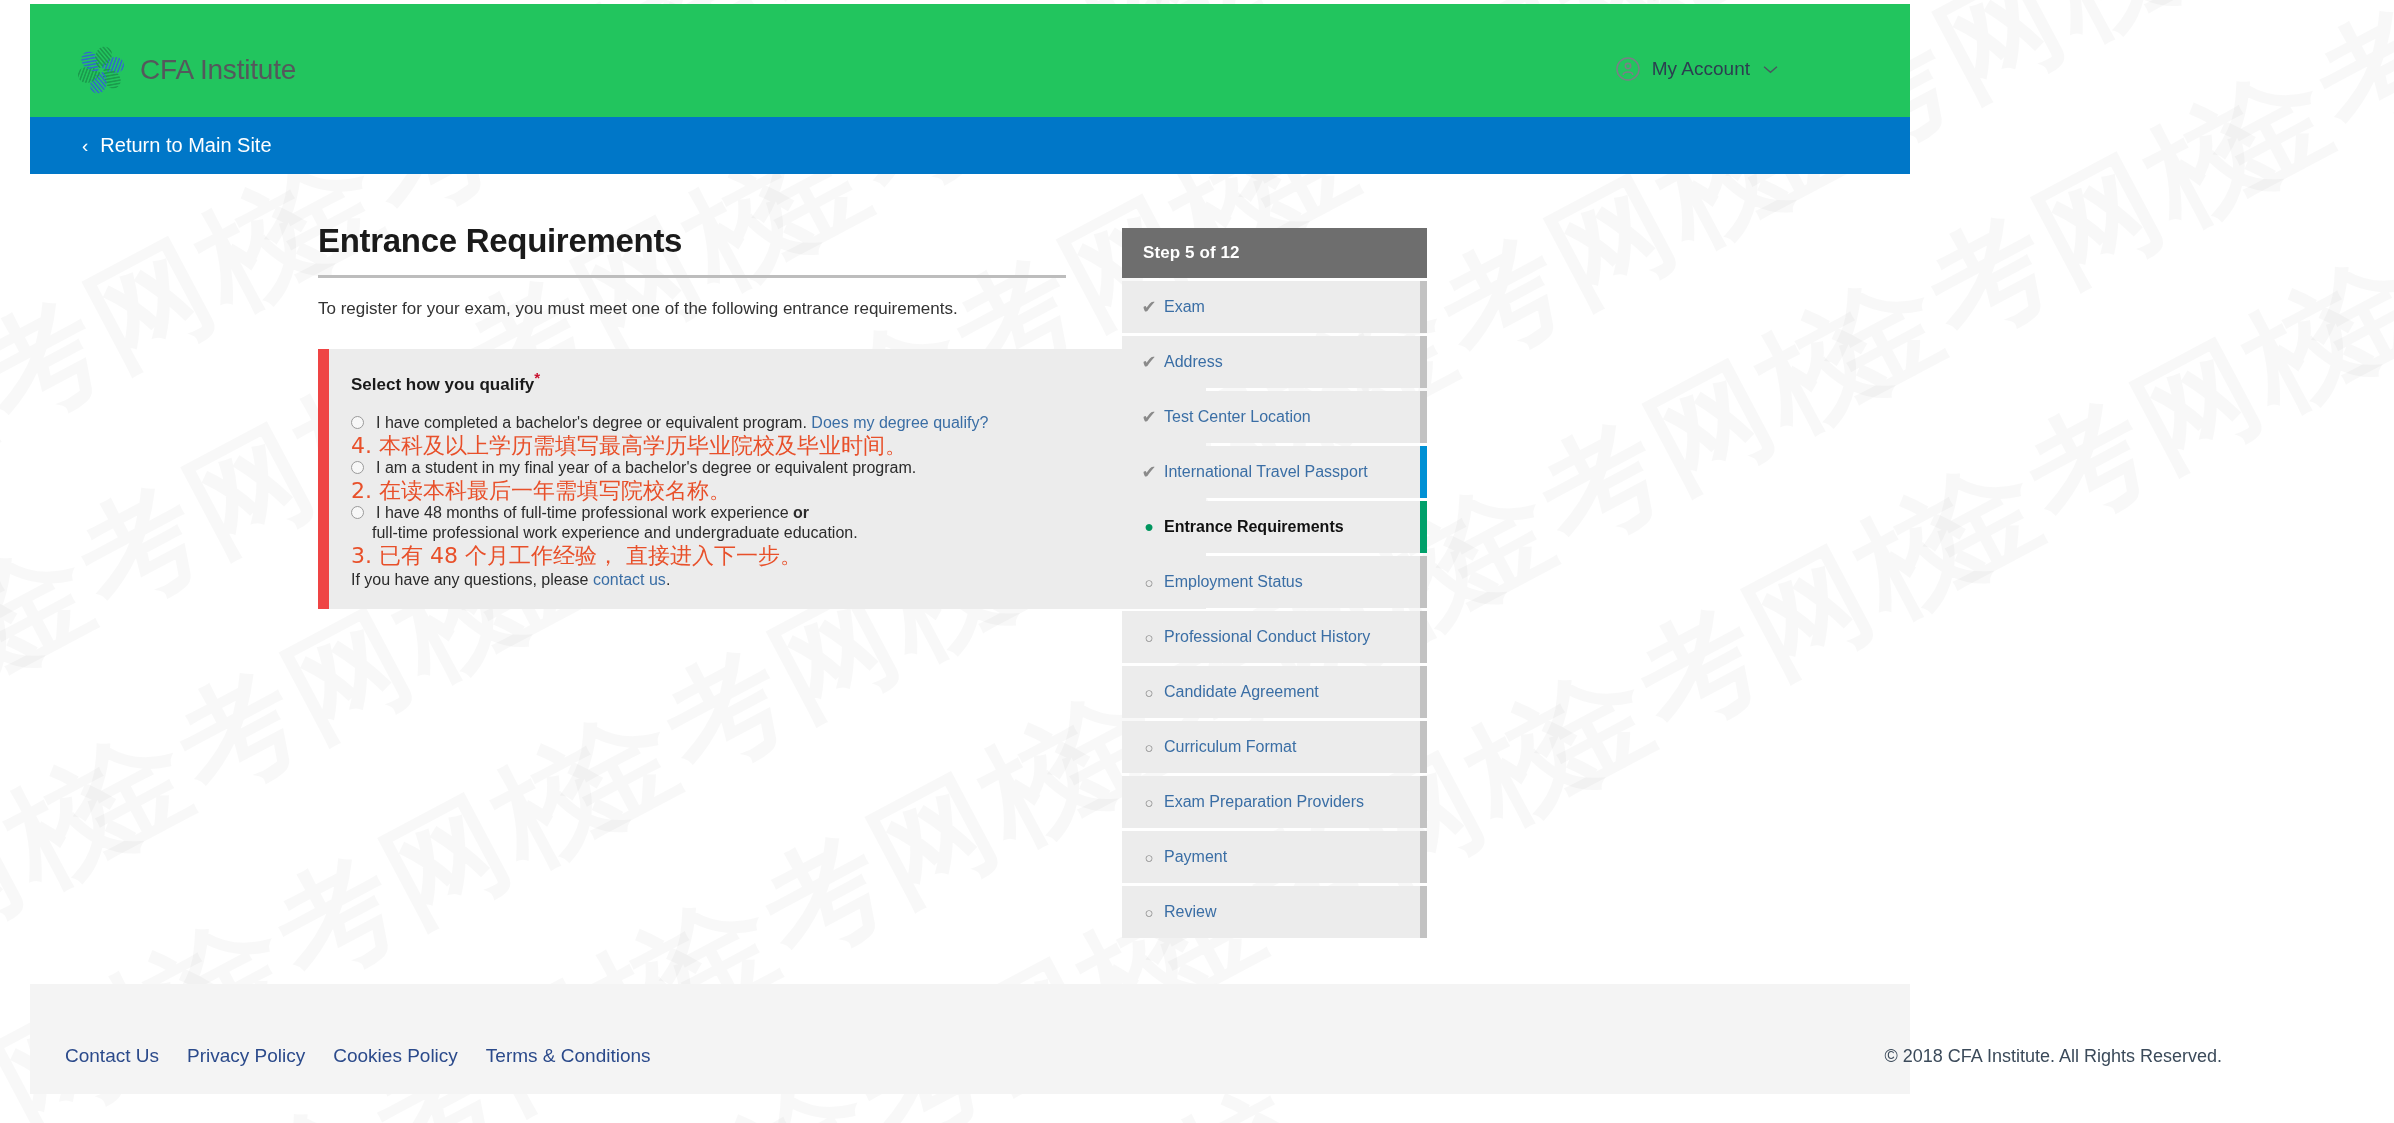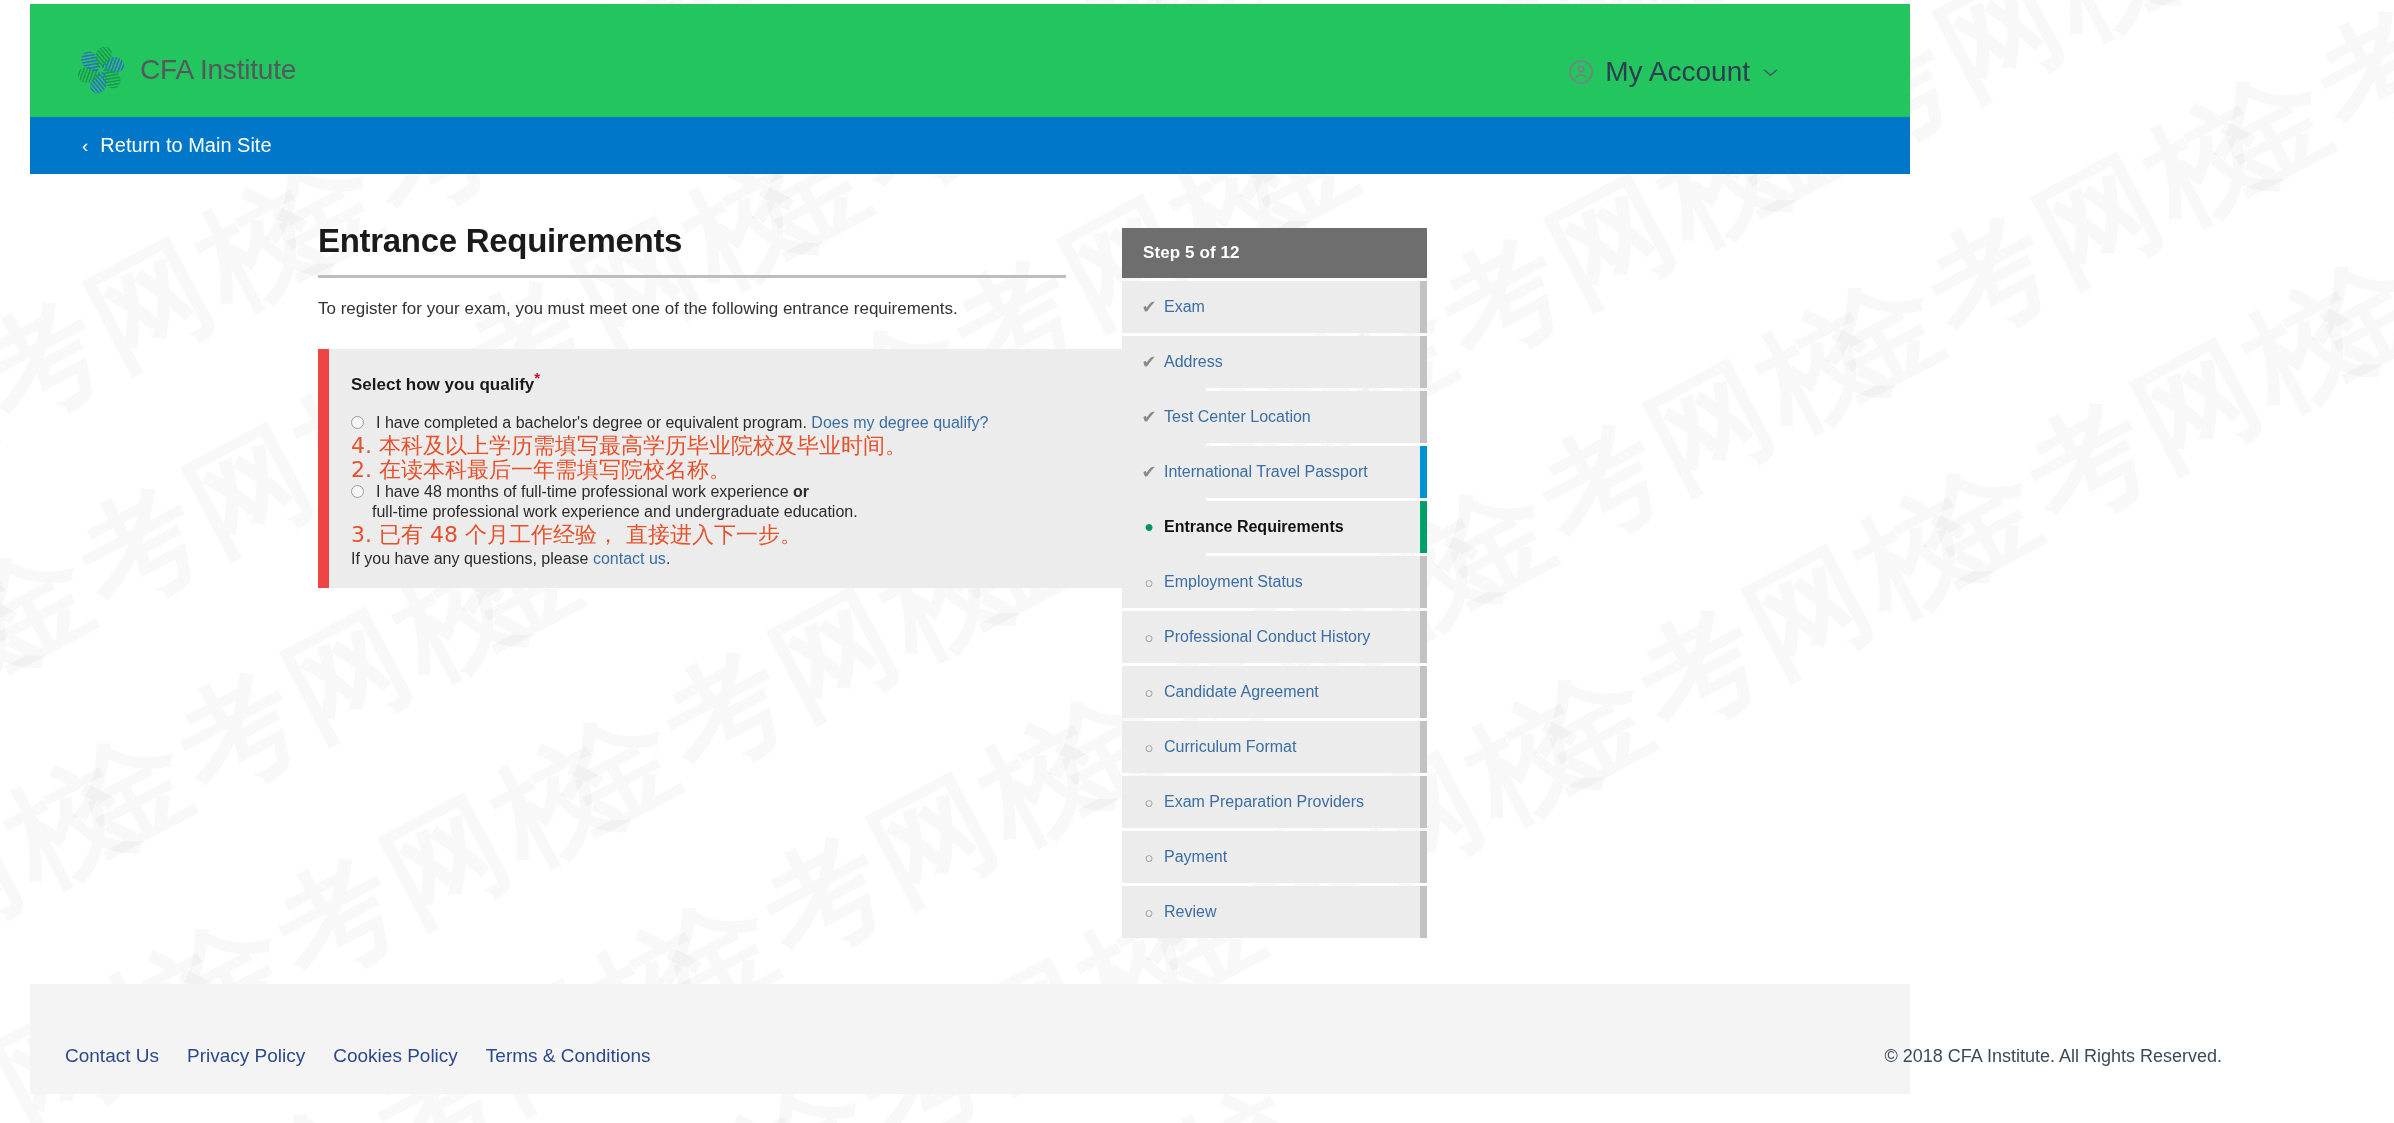--- a/index.html
+++ b/index.html
@@ -57,21 +57,21 @@
   }
   .logo-mark { width: 52px; height: 52px; display:block; }
   .logo-text {
     font-size: 28px; color: #55585c; font-weight: 400;
     font-family: "Liberation Sans", sans-serif;
     letter-spacing: -0.2px;
   }
   .account {
     position: absolute; right: 132px; top: 52px;
     display: flex; align-items: center; gap: 11px;
-    color: #2c3e50; font-size: 28px;
+    color: #2c3e50; font-size: 19px;
     cursor: pointer;
   }
   .avatar-ic { width: 26px; height: 26px; display:block; }
   .chev { width: 15px; height: 9px; display:block; margin-left:2px; }
 
   
   .returnbar {
     position: absolute; left: 30px; top: 117px;
     width: 1880px; height: 57px;
     background: #0077c8;
@@ -326,20 +326,24 @@
         </div>
 
         <div class="opts">
 
           <div class="opt-row">
             <span class="radio"></span>
             <span class="opt-txt"><span>I have completed a bachelor's degree or equivalent program.</span> <span class="lnk-blue">Does my degree qualify?</span></span>
           </div>
           <div class="zh-note">4. 本科及以上学历需填写最高学历毕业院校及毕业时间。</div>
 
+          <div class="opt-row">
+            <span class="radio"></span>
+            <span class="opt-txt">I am a student in my final year of a bachelor's degree or equivalent program.</span>
+          </div>
           <div class="zh-note">2. 在读本科最后一年需填写院校名称。</div>
 
           <div class="opt-row">
             <span class="radio"></span>
             <span class="opt-txt"><span>I have 48 months of full-time professional work experience </span><b>or</b></span>
           </div>
           <div class="opt-sub">full-time professional work experience and undergraduate education.</div>
           <div class="zh-note">3. 已有 48 个月工作经验， 直接进入下一步。</div>
 
           <div class="help"><span>If you have any questions, please </span><span class="lnk-blue">contact us</span><span>.</span></div>

